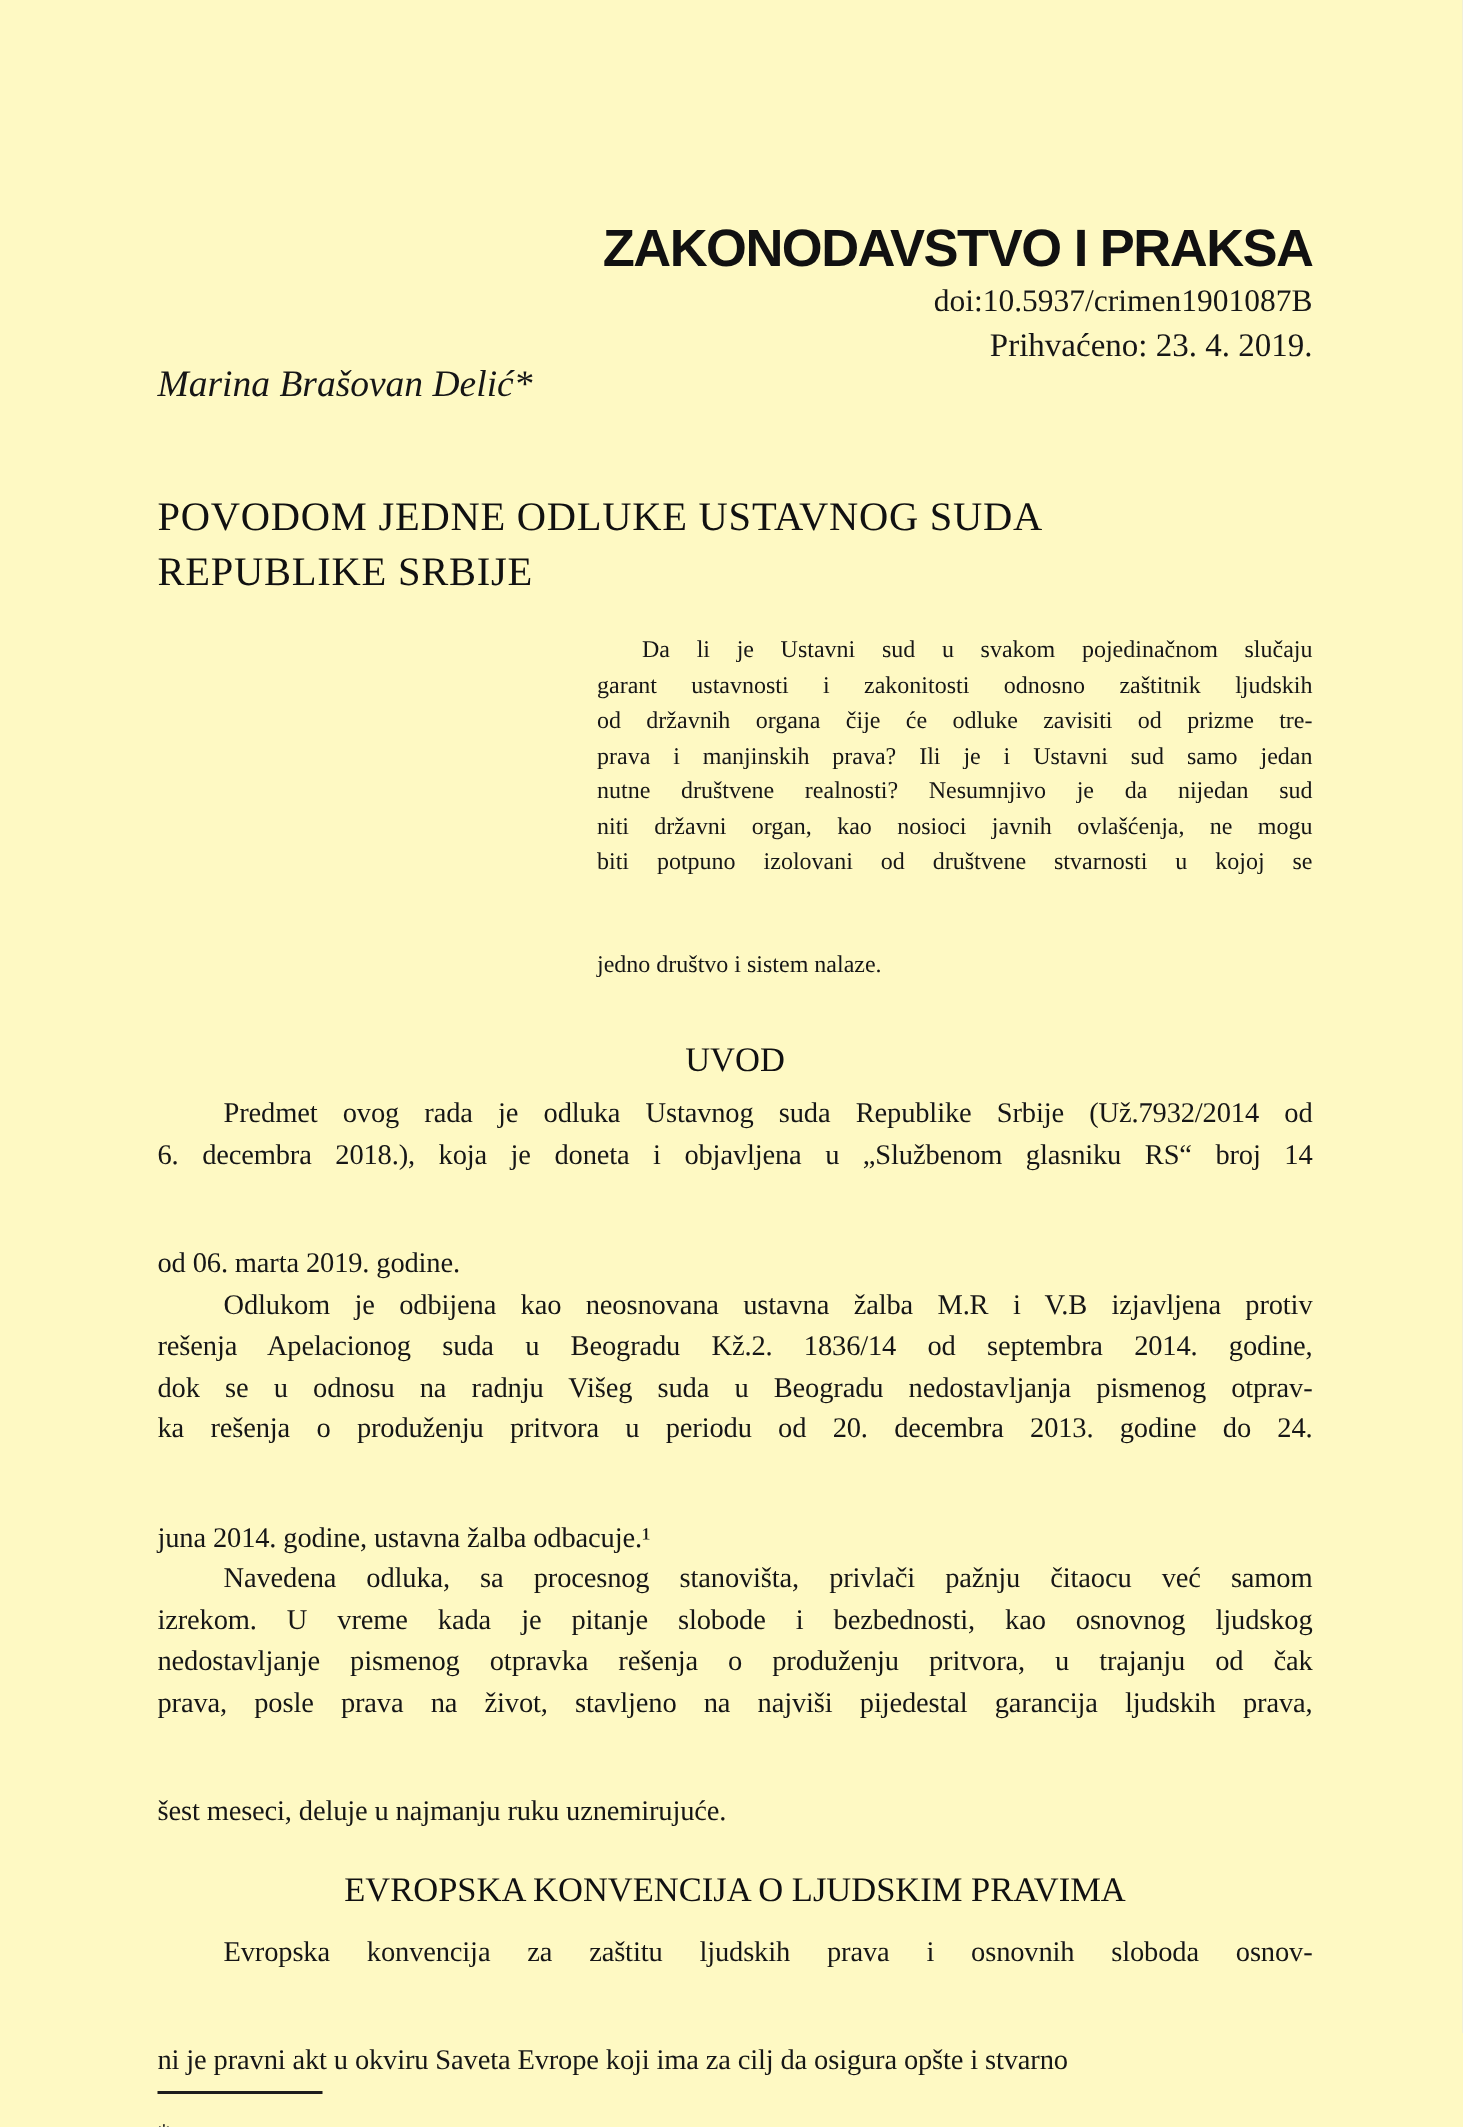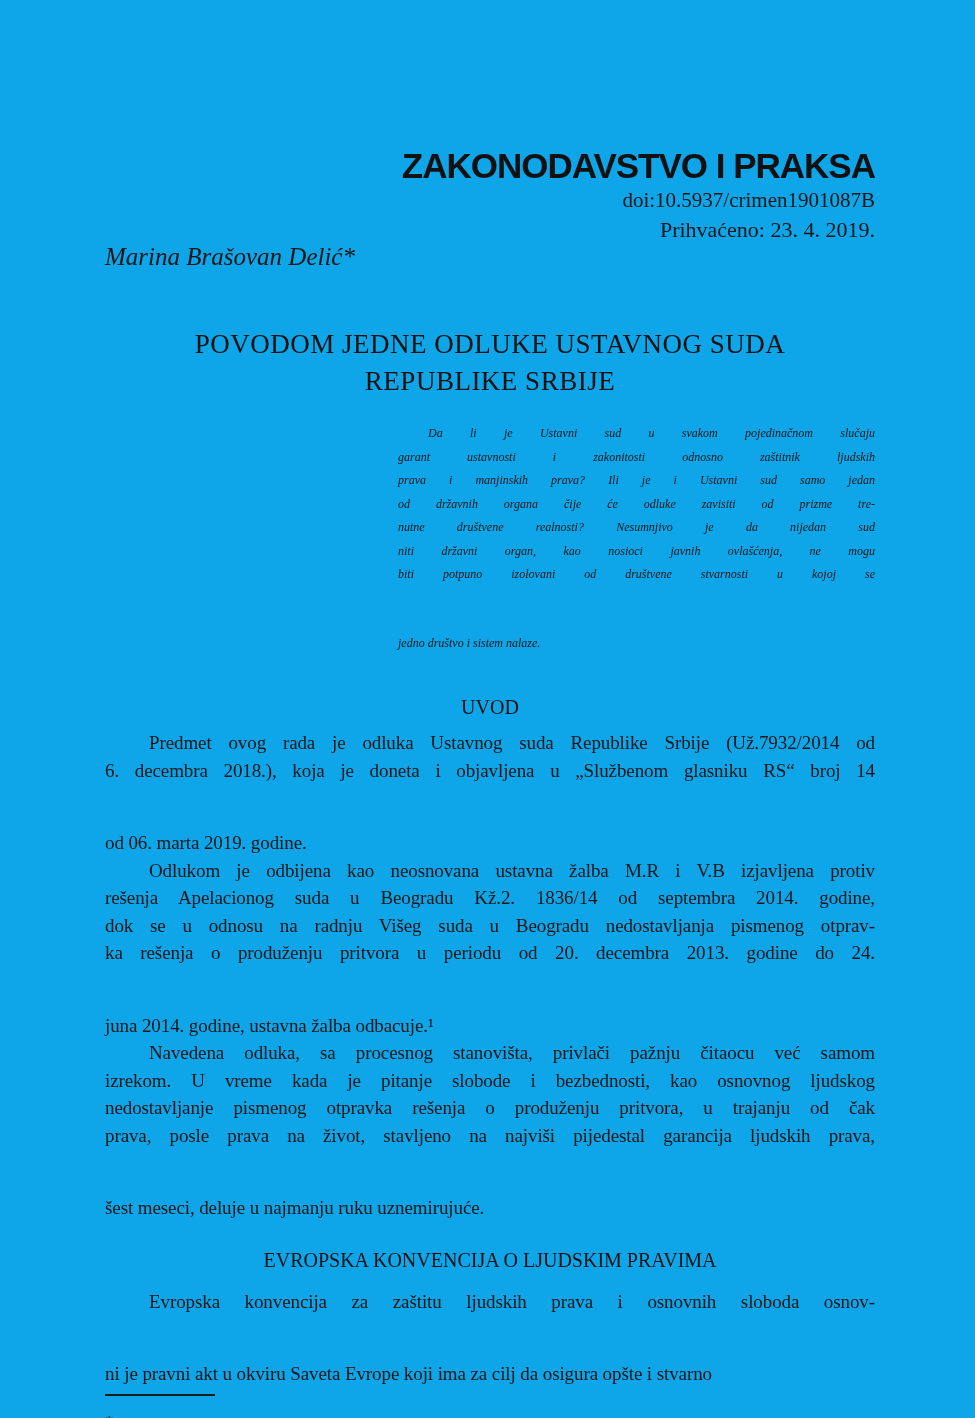--- a/index.html
+++ b/index.html
@@ -1,21 +1,21 @@
 <!DOCTYPE html>
 <html><head>
 <meta charset="utf-8">
 <style>
   html, body { margin: 0; padding: 0; background: #e8e8e8; }
   .page {
     position: relative;
     width: 975px;
     height: 1418px;
     margin: 0 auto;
-    background: #0ea5e9;
+    background: #fef9c3;
     box-sizing: border-box;
     padding: 146px 100px 0 105px;
     overflow: hidden;
     color: #161616;
     font-family: "Liberation Serif", "DejaVu Serif", serif;
   }
 
   
   .head { text-align: right; }
   .journal-title {
@@ -37,48 +37,47 @@
     line-height: 26px;
   }
 
   
   .article-title {
     margin: 56px 0 0 0;
     font-weight: 400;
     font-size: 27px;
     line-height: 37px;
     letter-spacing: 0.5px;
-    text-align: center;
+    text-align: left;
     color: #111;
   }
   .article-title .t-line { display: block; }
 
   
   .abstract {
     margin: 22px 0 0 293px;
-    font-style: italic;
-    font-size: 12px;
+    font-size: 16px;
     line-height: 23.5px;
   }
   .abstract .jline:first-child { text-indent: 30px; }
 
   
   .jline {
     display: block;
     text-align: justify;
     text-align-last: justify;
     white-space: nowrap;
   }
   .jline.last { text-align-last: left; white-space: normal; margin-top: 45px; }
 
   
   .section-heading {
     margin: 38px 0 8px 0;
     font-weight: 400;
-    font-size: 20px;
+    font-size: 23px;
     line-height: 28px;
     text-align: center;
     color: #111;
   }
   .section-heading.h2b { margin: 24px 0 14px 0; }
 
   
   .para {
     margin: 0;
     font-size: 19px;
@@ -113,22 +112,22 @@
   <div class="author">Marina Brašovan Delić*</div>
 
   <h1 class="article-title">
     <span class="t-line">POVODOM JEDNE ODLUKE USTAVNOG SUDA</span>
     <span class="t-line">REPUBLIKE SRBIJE</span>
   </h1>
 
   <div class="abstract">
       <span class="jline">Da li je Ustavni sud u svakom pojedinačnom slučaju</span>
       <span class="jline">garant ustavnosti i zakonitosti odnosno zaštitnik ljudskih</span>
+      <span class="jline">od državnih organa čije će odluke zavisiti od prizme tre-</span>
       <span class="jline">prava i manjinskih prava? Ili je i Ustavni sud samo jedan</span>
-      <span class="jline">od državnih organa čije će odluke zavisiti od prizme tre-</span>
       <span class="jline">nutne društvene realnosti? Nesumnjivo je da nijedan sud</span>
       <span class="jline">niti državni organ, kao nosioci javnih ovlašćenja, ne mogu</span>
       <span class="jline">biti potpuno izolovani od društvene stvarnosti u kojoj se</span>
       <span class="jline last">jedno društvo i sistem nalaze.</span>
     </div>
 
   <h2 class="section-heading">UVOD</h2>
 
   <p class="para">
       <span class="jline">Predmet ovog rada je odluka Ustavnog suda Republike Srbije (Už.7932/2014 od</span>

